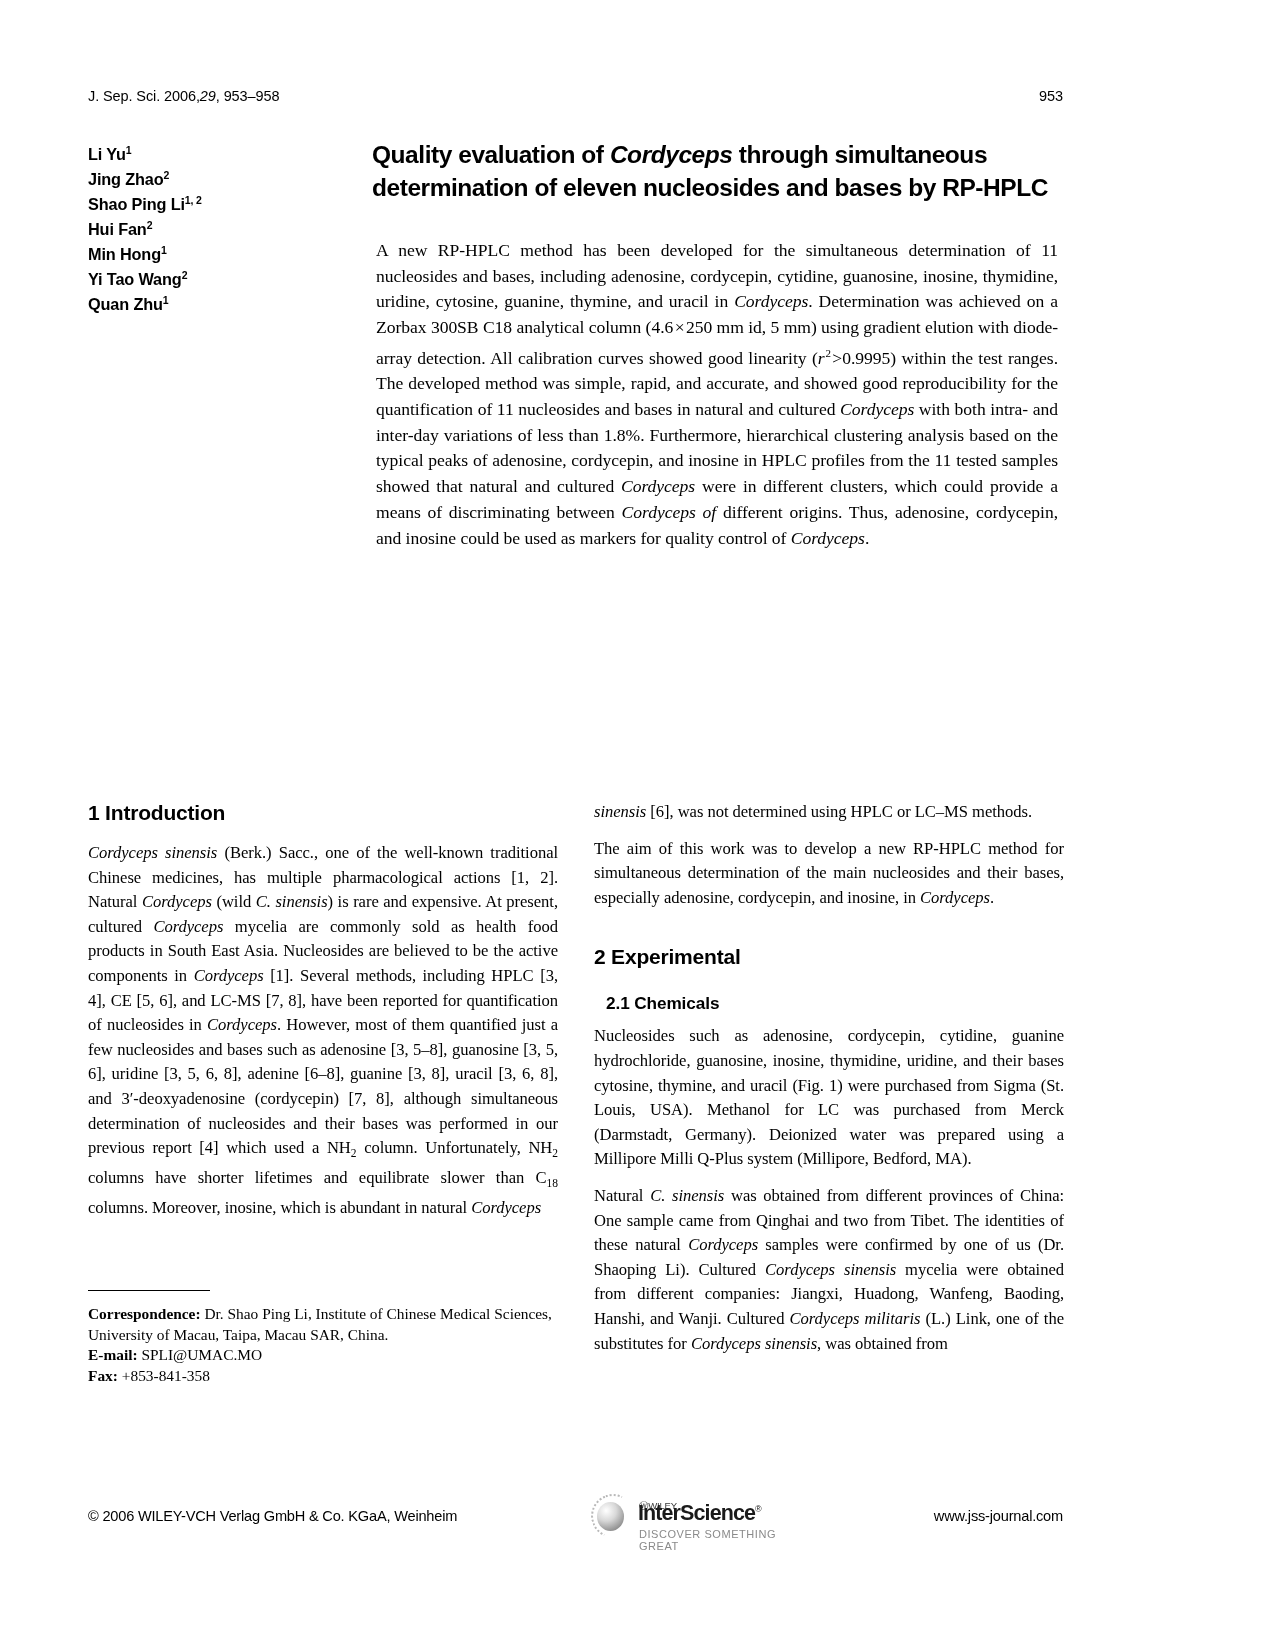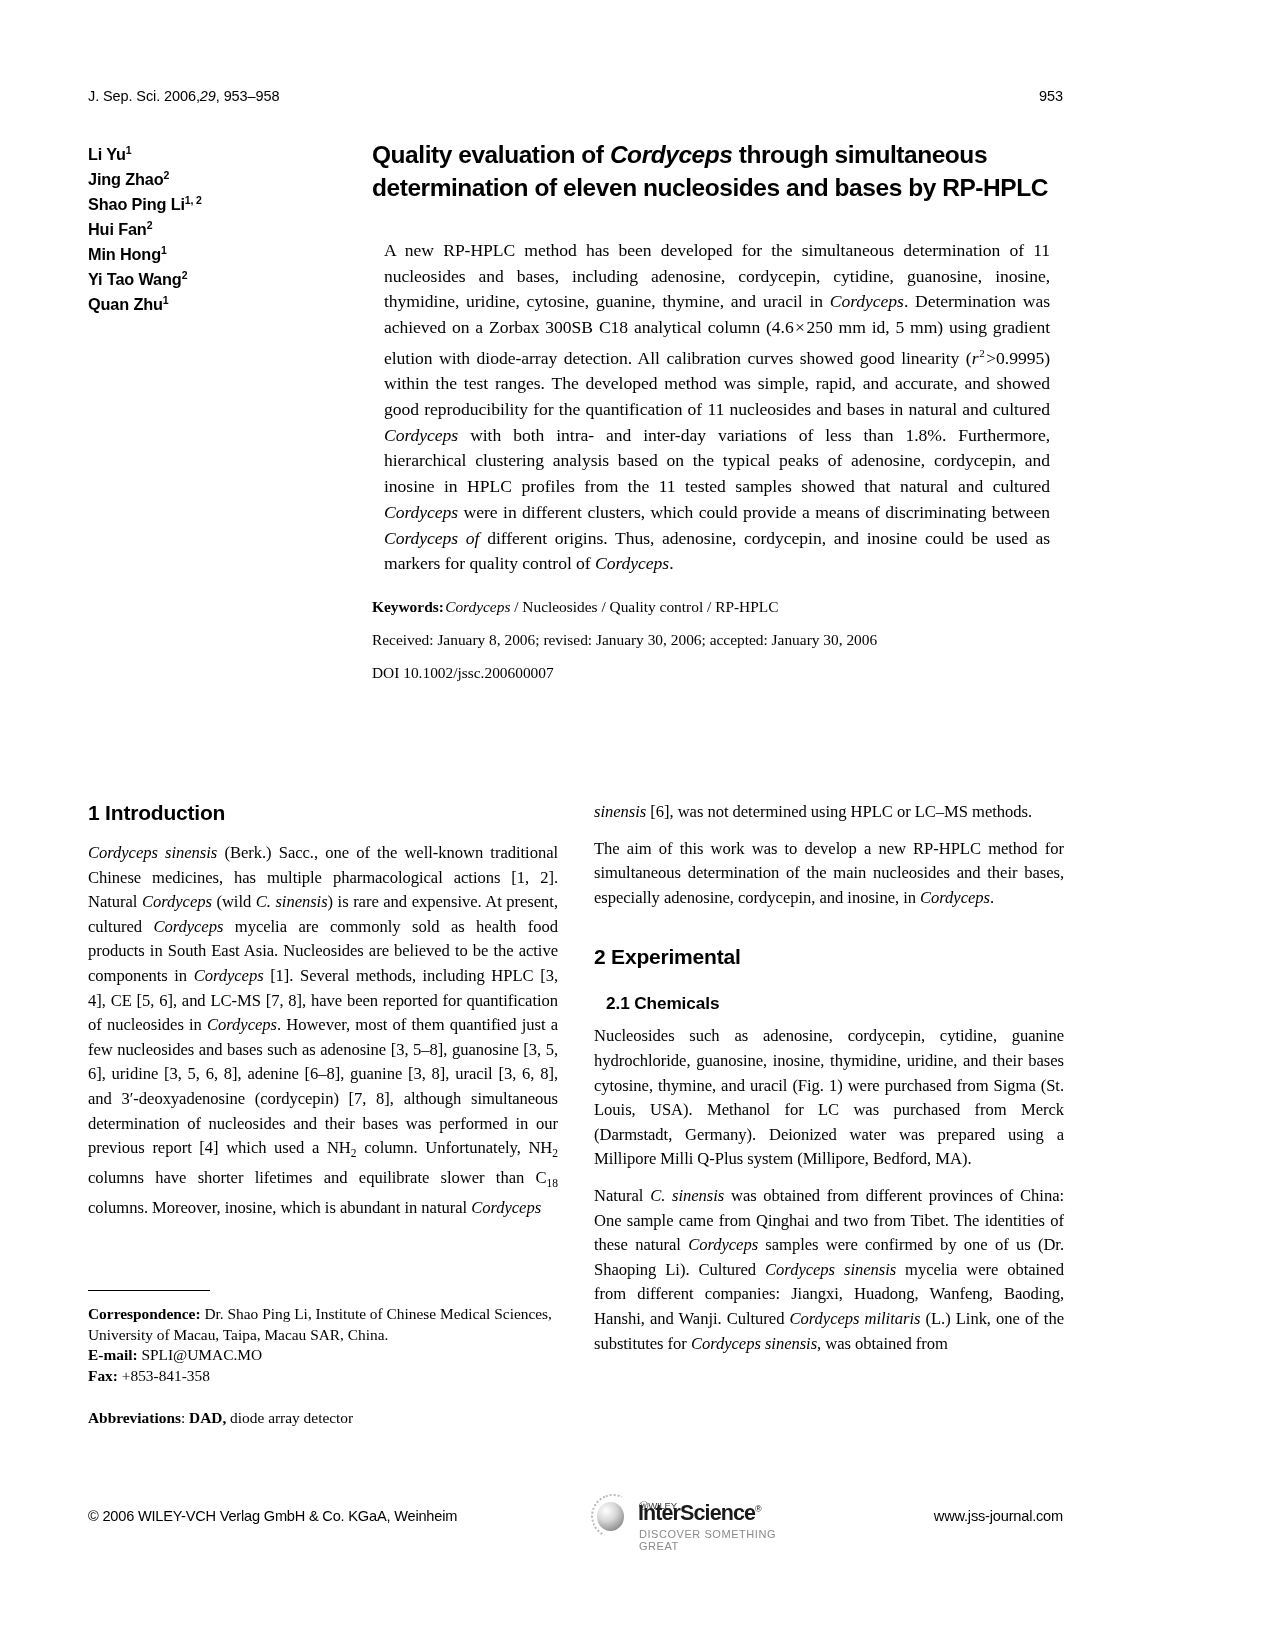--- a/index.html
+++ b/index.html
@@ -82,21 +82,21 @@
     line-height: 33px;
     letter-spacing: -0.45px;
     margin: 0 0 34px 0;
   }
   .title i { font-style: italic; }
 
   .abstract {
     font-size: 17.6px;
     line-height: 25.7px;
     text-align: justify;
-    margin: 12px;
+    margin: 4px;
     letter-spacing: -0.05px;
   }
   .abstract i { font-style: italic; }
   .abstract sup { font-size: 11px; vertical-align: super; }
 
   .meta {
     margin-top: 20px;
     font-size: 15.4px;
     line-height: 19px;
   }
@@ -271,25 +271,20 @@
     </div>
 
   </div>
 
   <div class="head-col">
 
     <h1 class="title"><span>Quality evaluation of </span><i>Cordyceps</i><span> through simultaneous determination of eleven nucleosides and bases by RP-HPLC</span></h1>
 
     <p class="abstract">A new RP-HPLC method has been developed for the simultaneous determination of 11 nucleosides and bases, including adenosine, cordycepin, cytidine, guanosine, inosine, thymidine, uridine, cytosine, guanine, thymine, and uracil in <i>Cordyceps</i>. Determination was achieved on a Zorbax 300SB C18 analytical column (4.6 × 250 mm id, 5 mm) using gradient elution with diode-array detection. All calibration curves showed good linearity (<i>r</i><sup> 2</sup> &gt;0.9995) within the test ranges. The developed method was simple, rapid, and accurate, and showed good reproducibility for the quantification of 11 nucleosides and bases in natural and cultured <i>Cordyceps</i> with both intra- and inter-day variations of less than 1.8%. Furthermore, hierarchical clustering analysis based on the typical peaks of adenosine, cordycepin, and inosine in HPLC profiles from the 11 tested samples showed that natural and cultured <i>Cordyceps</i> were in different clusters, which could provide a means of discriminating between <i>Cordyceps of</i> different origins. Thus, adenosine, cordycepin, and inosine could be used as markers for quality control of <i>Cordyceps</i>.</p>
 
-    <div class="meta">
-      <div class="line"><b>Keywords:</b> <i>Cordyceps</i><span> / Nucleosides / Quality control / RP-HPLC</span></div>
-      <div class="line">Received: January 8, 2006; revised: January 30, 2006; accepted: January 30, 2006</div>
-      <div class="line">DOI 10.1002/jssc.200600007</div>
-    </div>
   </div>
 
   <div class="col col-left">
     <h2>1 Introduction</h2>
     <p><i>Cordyceps sinensis</i> (Berk.) Sacc., one of the well-known traditional Chinese medicines, has multiple pharmacological actions [1, 2]. Natural <i>Cordyceps</i> (wild <i>C. sinensis</i>) is rare and expensive. At present, cultured <i>Cordyceps</i> mycelia are commonly sold as health food products in South East Asia. Nucleosides are believed to be the active components in <i>Cordyceps</i> [1]. Several methods, including HPLC [3, 4], CE [5, 6], and LC-MS [7, 8], have been reported for quantification of nucleosides in <i>Cordyceps</i>. However, most of them quantified just a few nucleosides and bases such as adenosine [3, 5–8], guanosine [3, 5, 6], uridine [3, 5, 6, 8], adenine [6–8], guanine [3, 8], uracil [3, 6, 8], and 3′-deoxyadenosine (cordycepin) [7, 8], although simultaneous determination of nucleosides and their bases was performed in our previous report [4] which used a NH<sub>2</sub> column. Unfortunately, NH<sub>2</sub> columns have shorter lifetimes and equilibrate slower than C<sub>18</sub> columns. Moreover, inosine, which is abundant in natural <i>Cordyceps</i></p>
   </div>
 
   <div class="col col-right">
     <p><i>sinensis</i> [6], was not determined using HPLC or LC–MS methods.</p>
     <p>The aim of this work was to develop a new RP-HPLC method for simultaneous determination of the main nucleosides and their bases, especially adenosine, cordycepin, and inosine, in <i>Cordyceps</i>.</p>
@@ -300,21 +295,20 @@
     <p>Nucleosides such as adenosine, cordycepin, cytidine, guanine hydrochloride, guanosine, inosine, thymidine, uridine, and their bases cytosine, thymine, and uracil (Fig. 1) were purchased from Sigma (St. Louis, USA). Methanol for LC was purchased from Merck (Darmstadt, Germany). Deionized water was prepared using a Millipore Milli Q-Plus system (Millipore, Bedford, MA).</p>
 
     <p>Natural <i>C. sinensis</i> was obtained from different provinces of China: One sample came from Qinghai and two from Tibet. The identities of these natural <i>Cordyceps</i> samples were confirmed by one of us (Dr. Shaoping Li). Cultured <i>Cordyceps sinensis</i> mycelia were obtained from different companies: Jiangxi, Huadong, Wanfeng, Baoding, Hanshi, and Wanji. Cultured <i>Cordyceps militaris</i> (L.) Link, one of the substitutes for <i>Cordyceps sinensis</i>, was obtained from</p>
   </div>
 
   <div class="footnote">
     <div class="rule"></div>
     <p><b>Correspondence:</b><span> Dr. Shao Ping Li, Institute of Chinese Medical Sciences, University of Macau, Taipa, Macau SAR, China.</span></p>
     <p><b>E-mail:</b><span> SPLI@UMAC.MO</span></p>
     <p><b>Fax:</b><span> +853-841-358</span></p>
-    <p class="abbrev"><b>Abbreviations</b><span>: </span><b>DAD,</b><span> diode array detector</span></p>
   </div>
 
   <div class="footer">
     <div class="copy">©  2006 WILEY-VCH Verlag GmbH &amp; Co. KGaA, Weinheim</div>
 
     <div class="logo">
       <div class="orb-wrap">
         <div class="ring"></div>
         <div class="orb"></div>
       </div>

